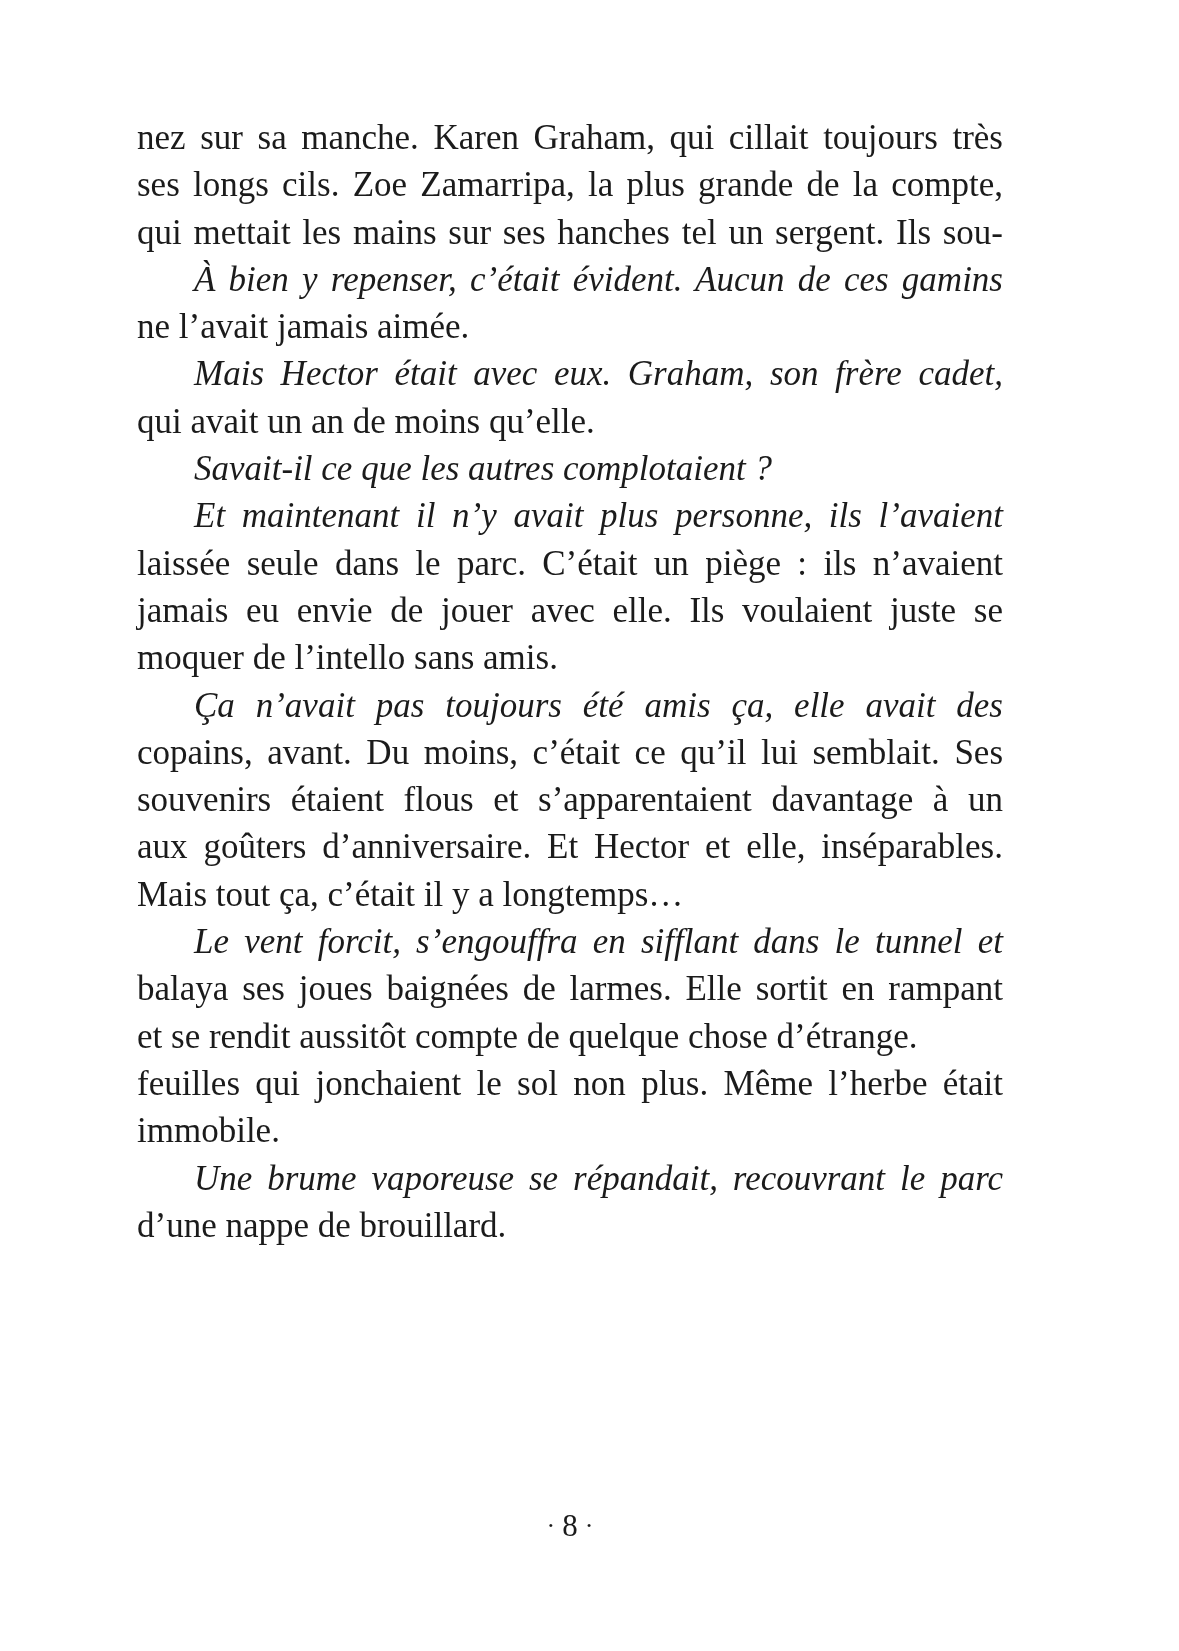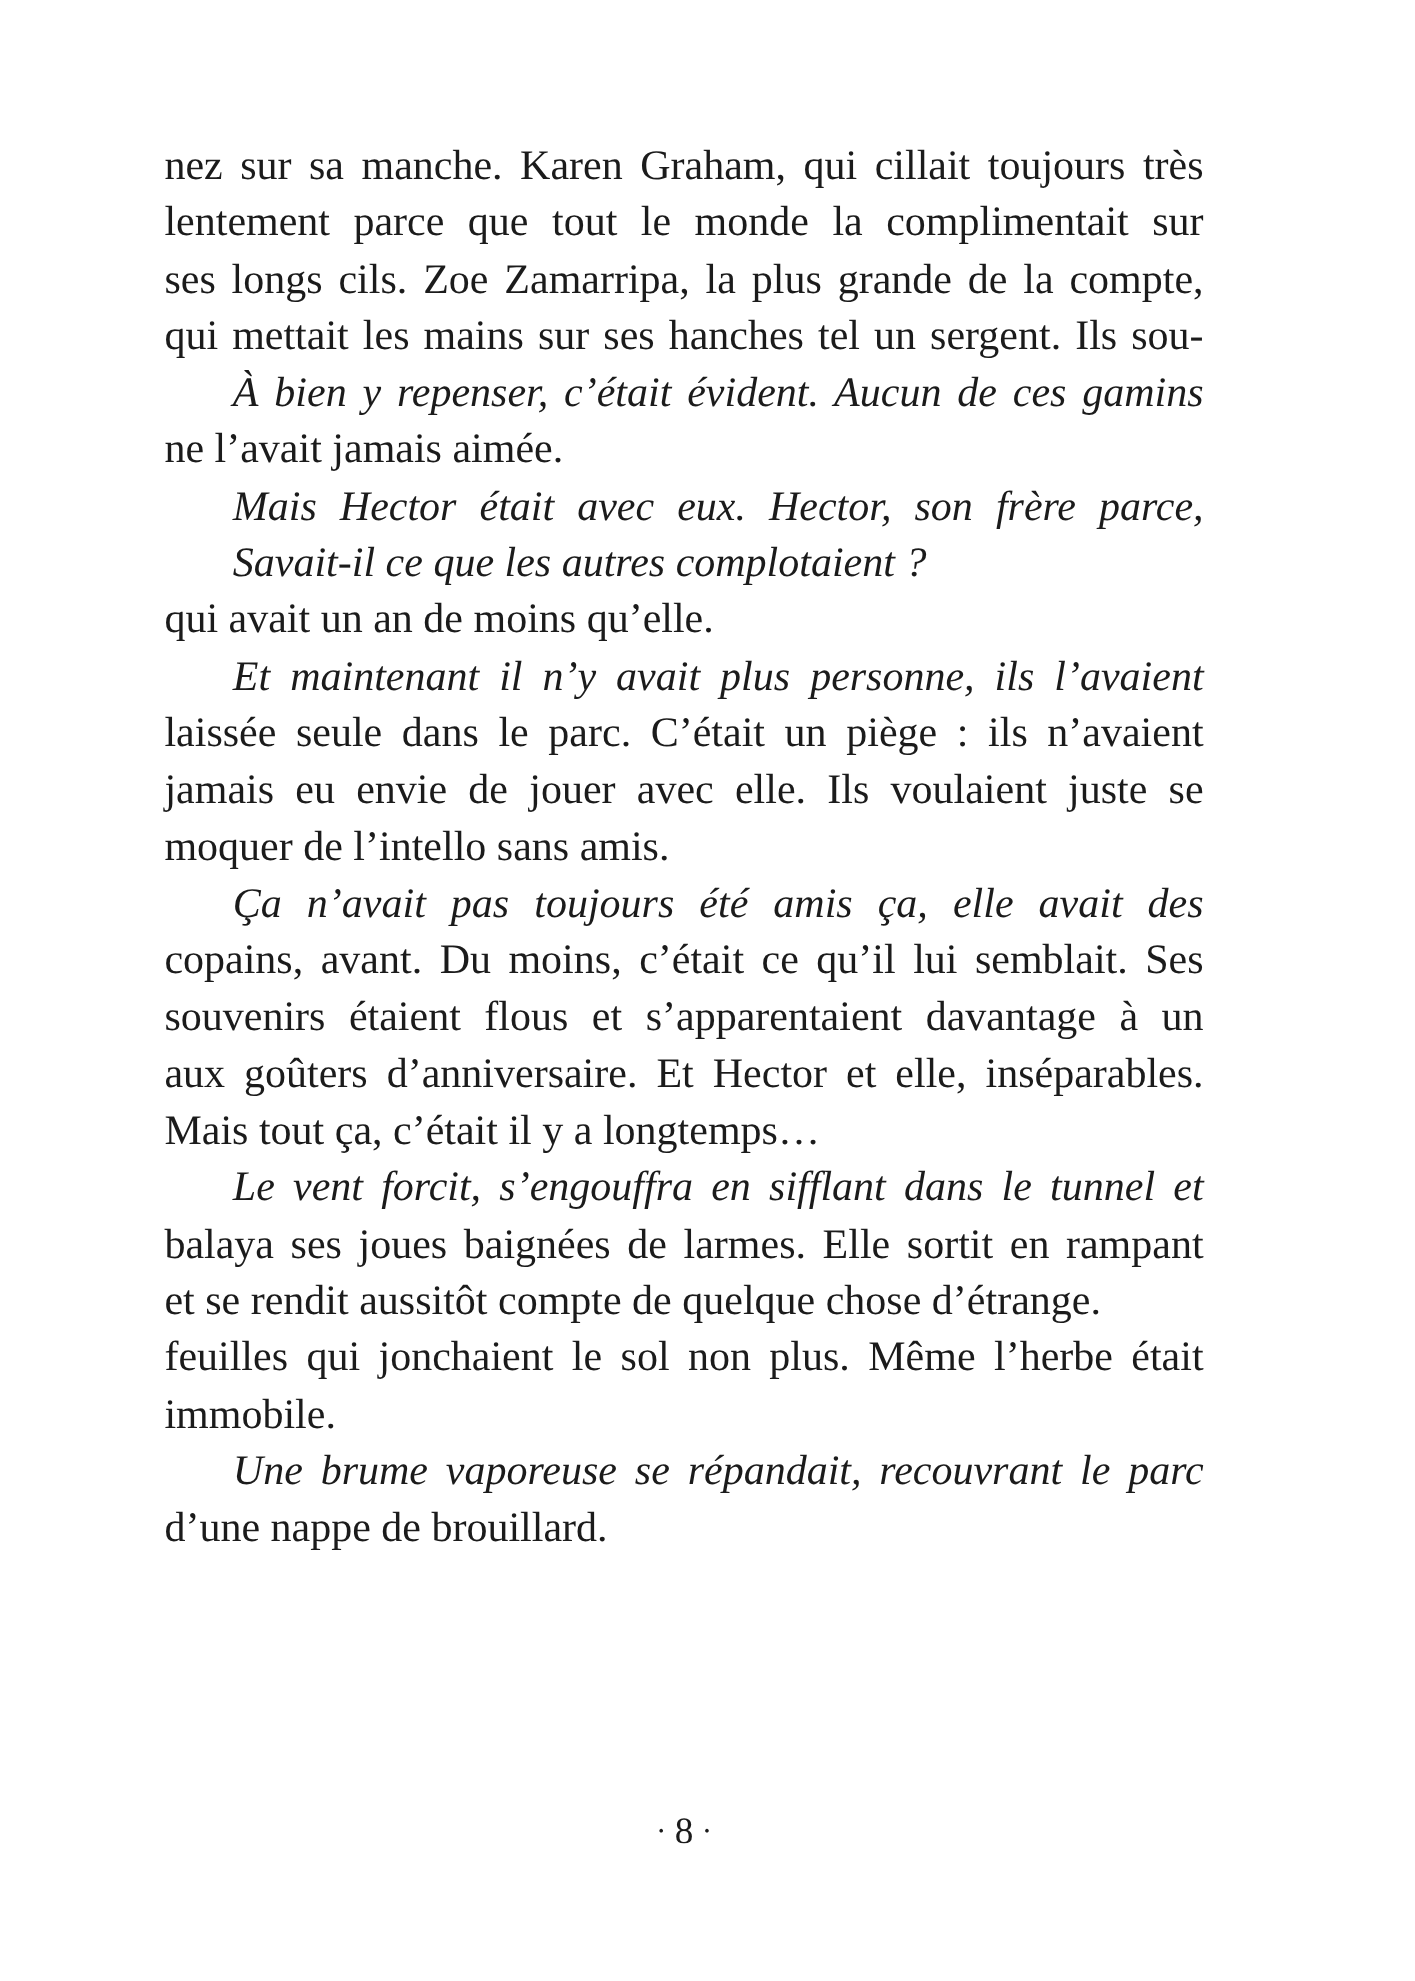--- a/index.html
+++ b/index.html
@@ -40,28 +40,27 @@
   }
   .folio .num { margin: 0 7px; }
   .folio .dot { font-size: 26px; vertical-align: 2px; }
 </style>
 </head>
 <body>
 
 <div class="page">
   <div class="text-block">
       <div class="line">nez sur sa manche. Karen Graham, qui cillait toujours très</div>
-      <div class="line">lentement parce que tout le monde la complimentait sur</div>
       <div class="line">ses longs cils. Zoe Zamarripa, la plus grande de la compte,</div>
       <div class="line">qui mettait les mains sur ses hanches tel un sergent. Ils sou-</div>
       <div class="line indent">À bien y repenser, c’était évident. Aucun de ces gamins</div>
       <div class="line para-end">ne l’avait jamais aimée.</div>
-      <div class="line indent">Mais Hector était avec eux. Hector, son frère parce,</div>
+      <div class="line indent">Mais Hector était avec eux. Graham, son frère cadet,</div>
+      <div class="line para-end">qui avait un an de moins qu’elle.</div>
       <div class="line indent para-end">Savait-il ce que les autres complotaient ?</div>
-      <div class="line para-end">qui avait un an de moins qu’elle.</div>
       <div class="line indent">Et maintenant il n’y avait plus personne, ils l’avaient</div>
       <div class="line">laissée seule dans le parc. C’était un piège : ils n’avaient</div>
       <div class="line">jamais eu envie de jouer avec elle. Ils voulaient juste se</div>
       <div class="line para-end">moquer de l’intello sans amis.</div>
       <div class="line indent">Ça n’avait pas toujours été amis ça, elle avait des</div>
       <div class="line">copains, avant. Du moins, c’était ce qu’il lui semblait. Ses</div>
       <div class="line">souvenirs étaient flous et s’apparentaient davantage à un</div>
       <div class="line">aux goûters d’anniversaire. Et Hector et elle, inséparables.</div>
       <div class="line para-end">Mais tout ça, c’était il y a longtemps…</div>
       <div class="line indent">Le vent forcit, s’engouffra en sifflant dans le tunnel et</div>

